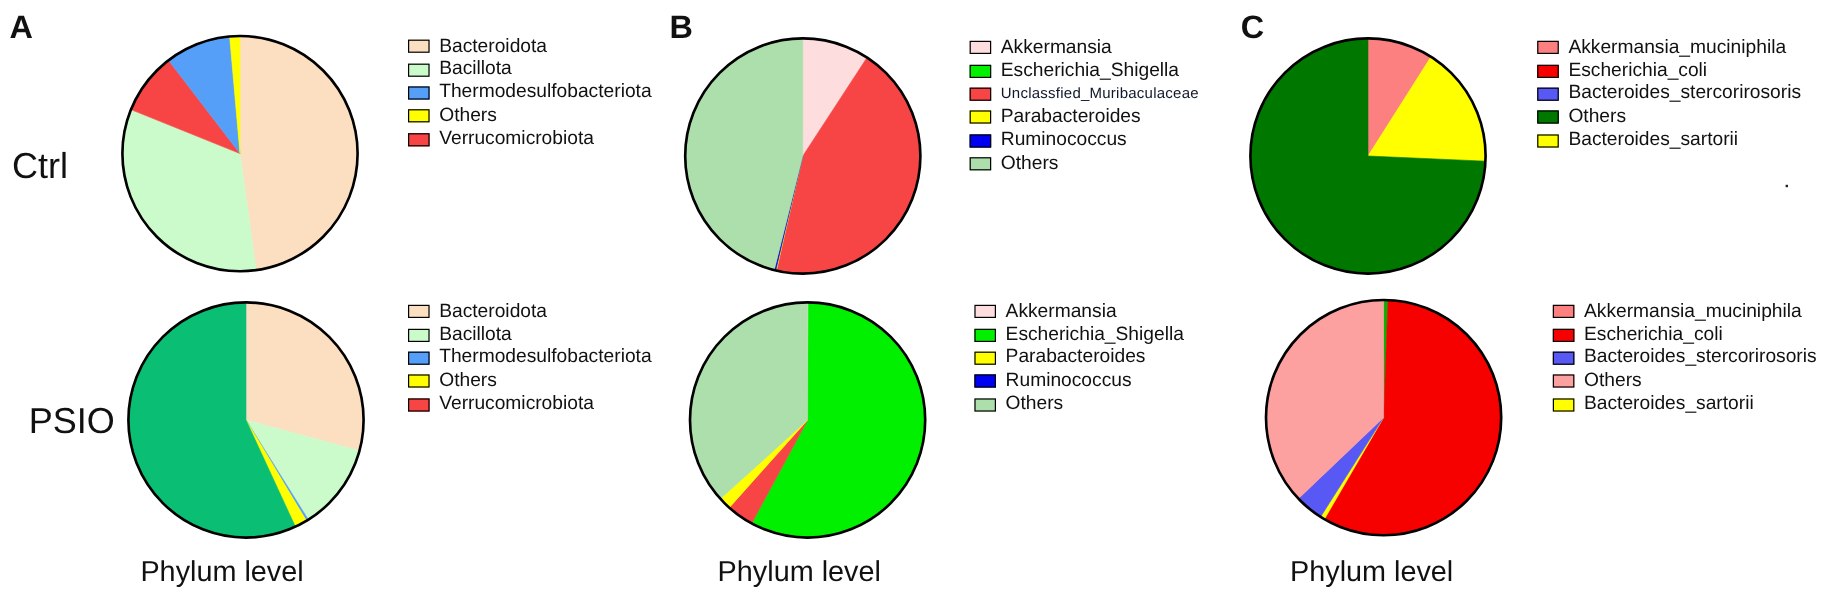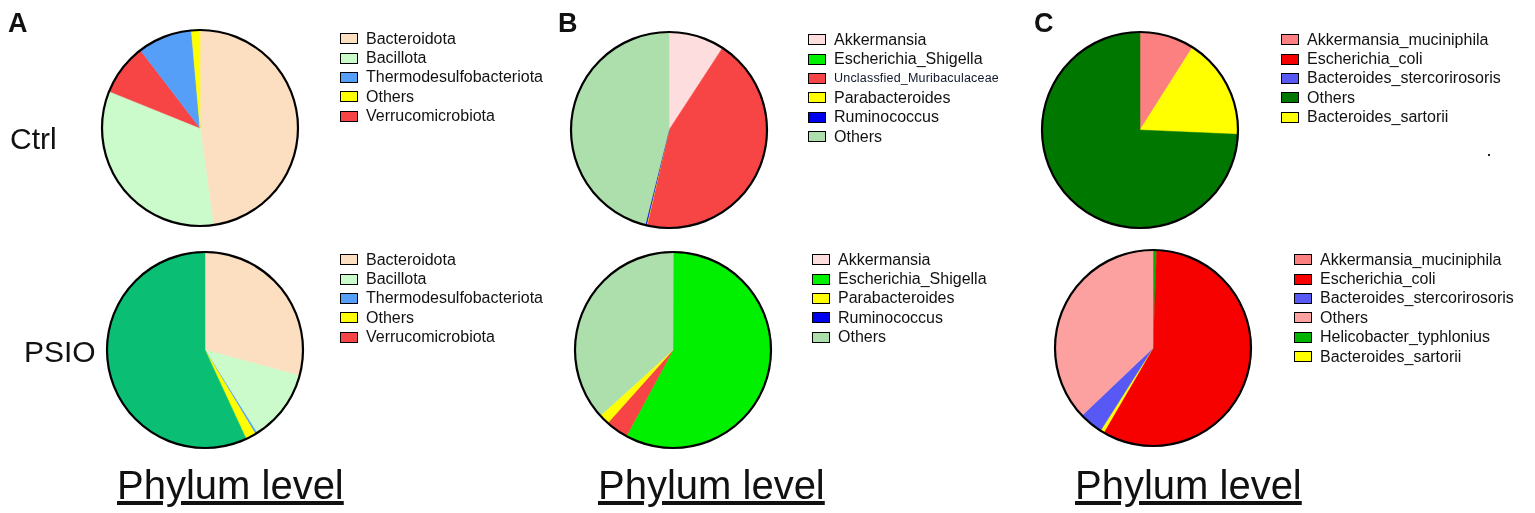--- a/index.html
+++ b/index.html
@@ -1,20 +1,20 @@
 <!DOCTYPE html>
 <html><head>
 <meta charset="utf-8">
 <style>
   html, body { margin: 0; padding: 0; background: #ffffff; }
   body { width: 1535px; height: 513px; position: relative; overflow: hidden;
          font-family: "Liberation Sans", sans-serif; color: #111; }
   .panel-letter { position: absolute; font-weight: bold; font-size: 27px; }
   .row-label { position: absolute; font-size: 30px; }
-  .level-label { position: absolute; font-size: 40px; text-decoration: underline; }
+  .level-label { position: absolute; font-size: 24px; }
   svg.pie { position: absolute; overflow: visible; }
   .legend { position: absolute; }
   .legend-item { display: flex; align-items: center; height: 19.4px; }
   .swatch { width: 16px; height: 9px; border: 1.6px solid #000; margin-right: 8px; flex: 0 0 auto; }
   .legend-label { font-size: 16px; white-space: nowrap; line-height: 1; }
   .legend-label.small { font-size: 12.5px; color: #0f172a; letter-spacing: 0.2px; }
   .stray-dot { position: absolute; width: 2px; height: 2px; background: #222; }
 </style>
 </head>
 <body>
@@ -198,24 +198,20 @@
     </div>
     <div class="legend-item">
       <span class="swatch" style="background: rgb(88, 88, 245);"></span>
       <span class="legend-label">Bacteroides_stercorirosoris</span>
     </div>
     <div class="legend-item">
       <span class="swatch" style="background: rgb(252, 160, 160);"></span>
       <span class="legend-label">Others</span>
     </div>
     <div class="legend-item">
-      <span class="swatch" style="background: rgb(0, 180, 0);"></span>
-      <span class="legend-label">Helicobacter_typhlonius</span>
-    </div>
-    <div class="legend-item">
       <span class="swatch" style="background: rgb(255, 255, 0);"></span>
       <span class="legend-label">Bacteroides_sartorii</span>
     </div>
   </div>
 
 <div class="stray-dot" style="left:1488px; top:154px;"></div>
 
 <div class="level-label" style="left:117px; top:463px;">Phylum level</div>
 <div class="level-label" style="left:598px; top:463px;">Phylum level</div>
 <div class="level-label" style="left:1075px; top:463px;">Phylum level</div>

